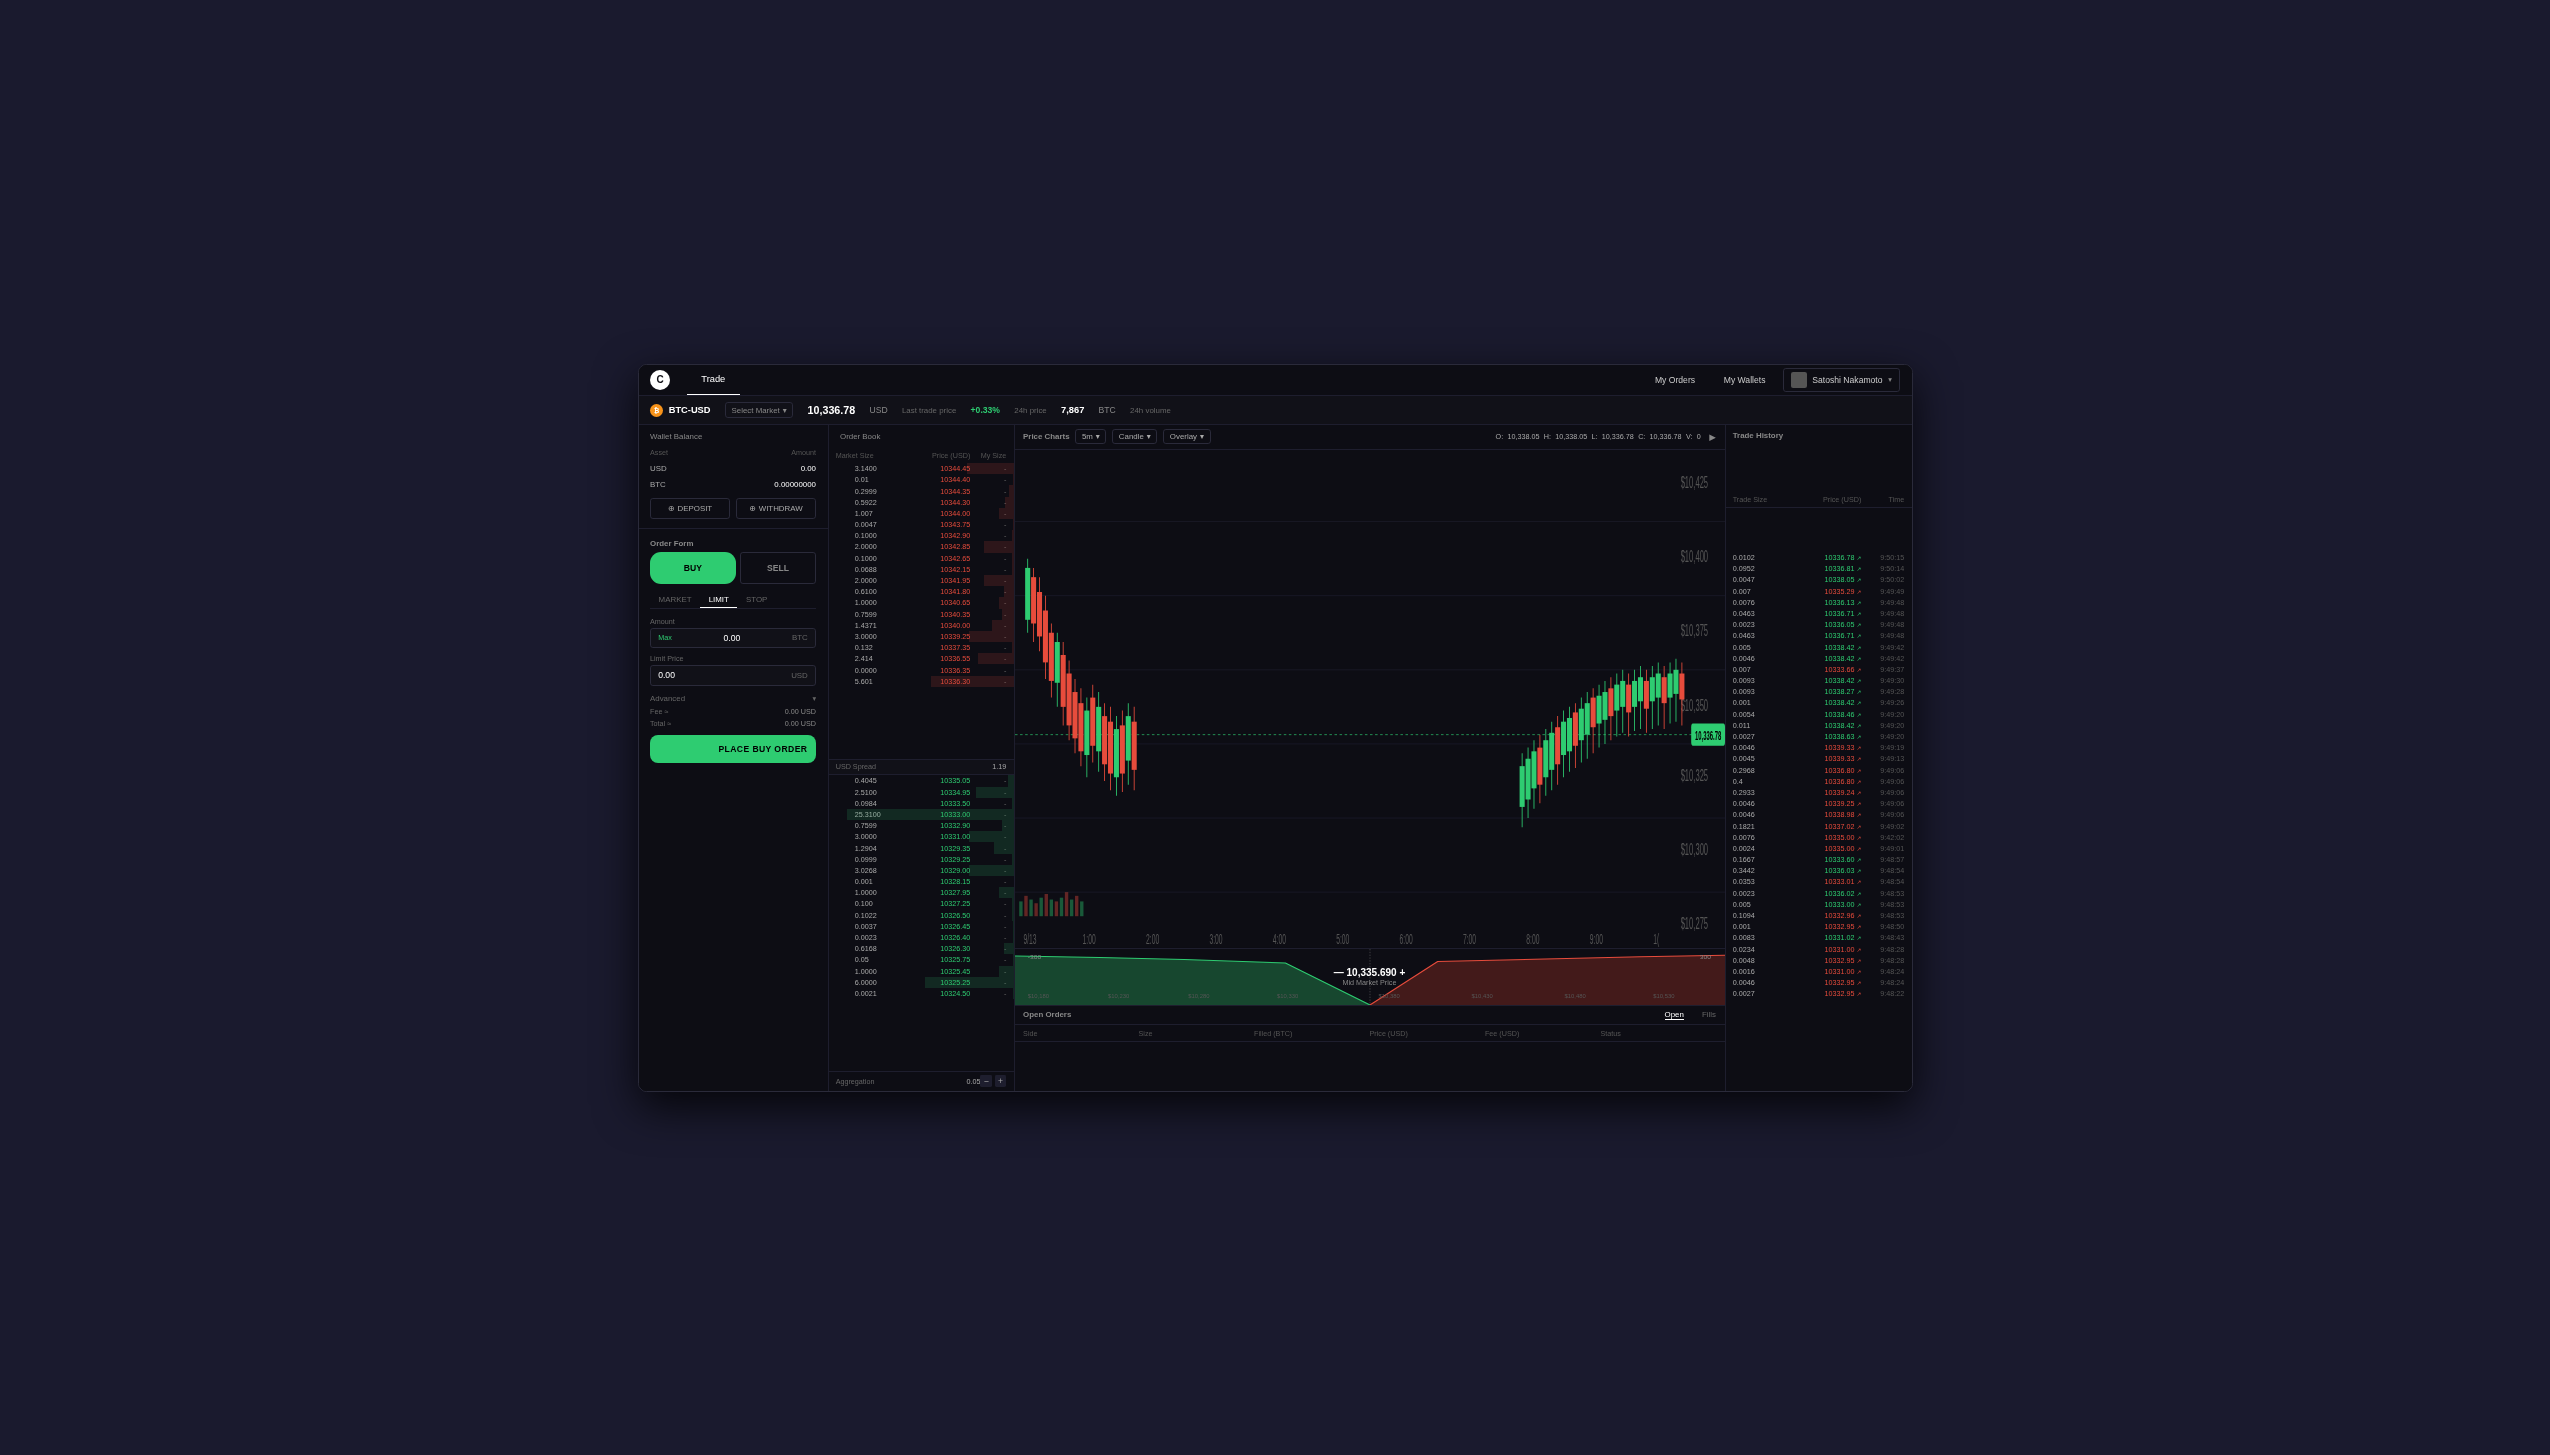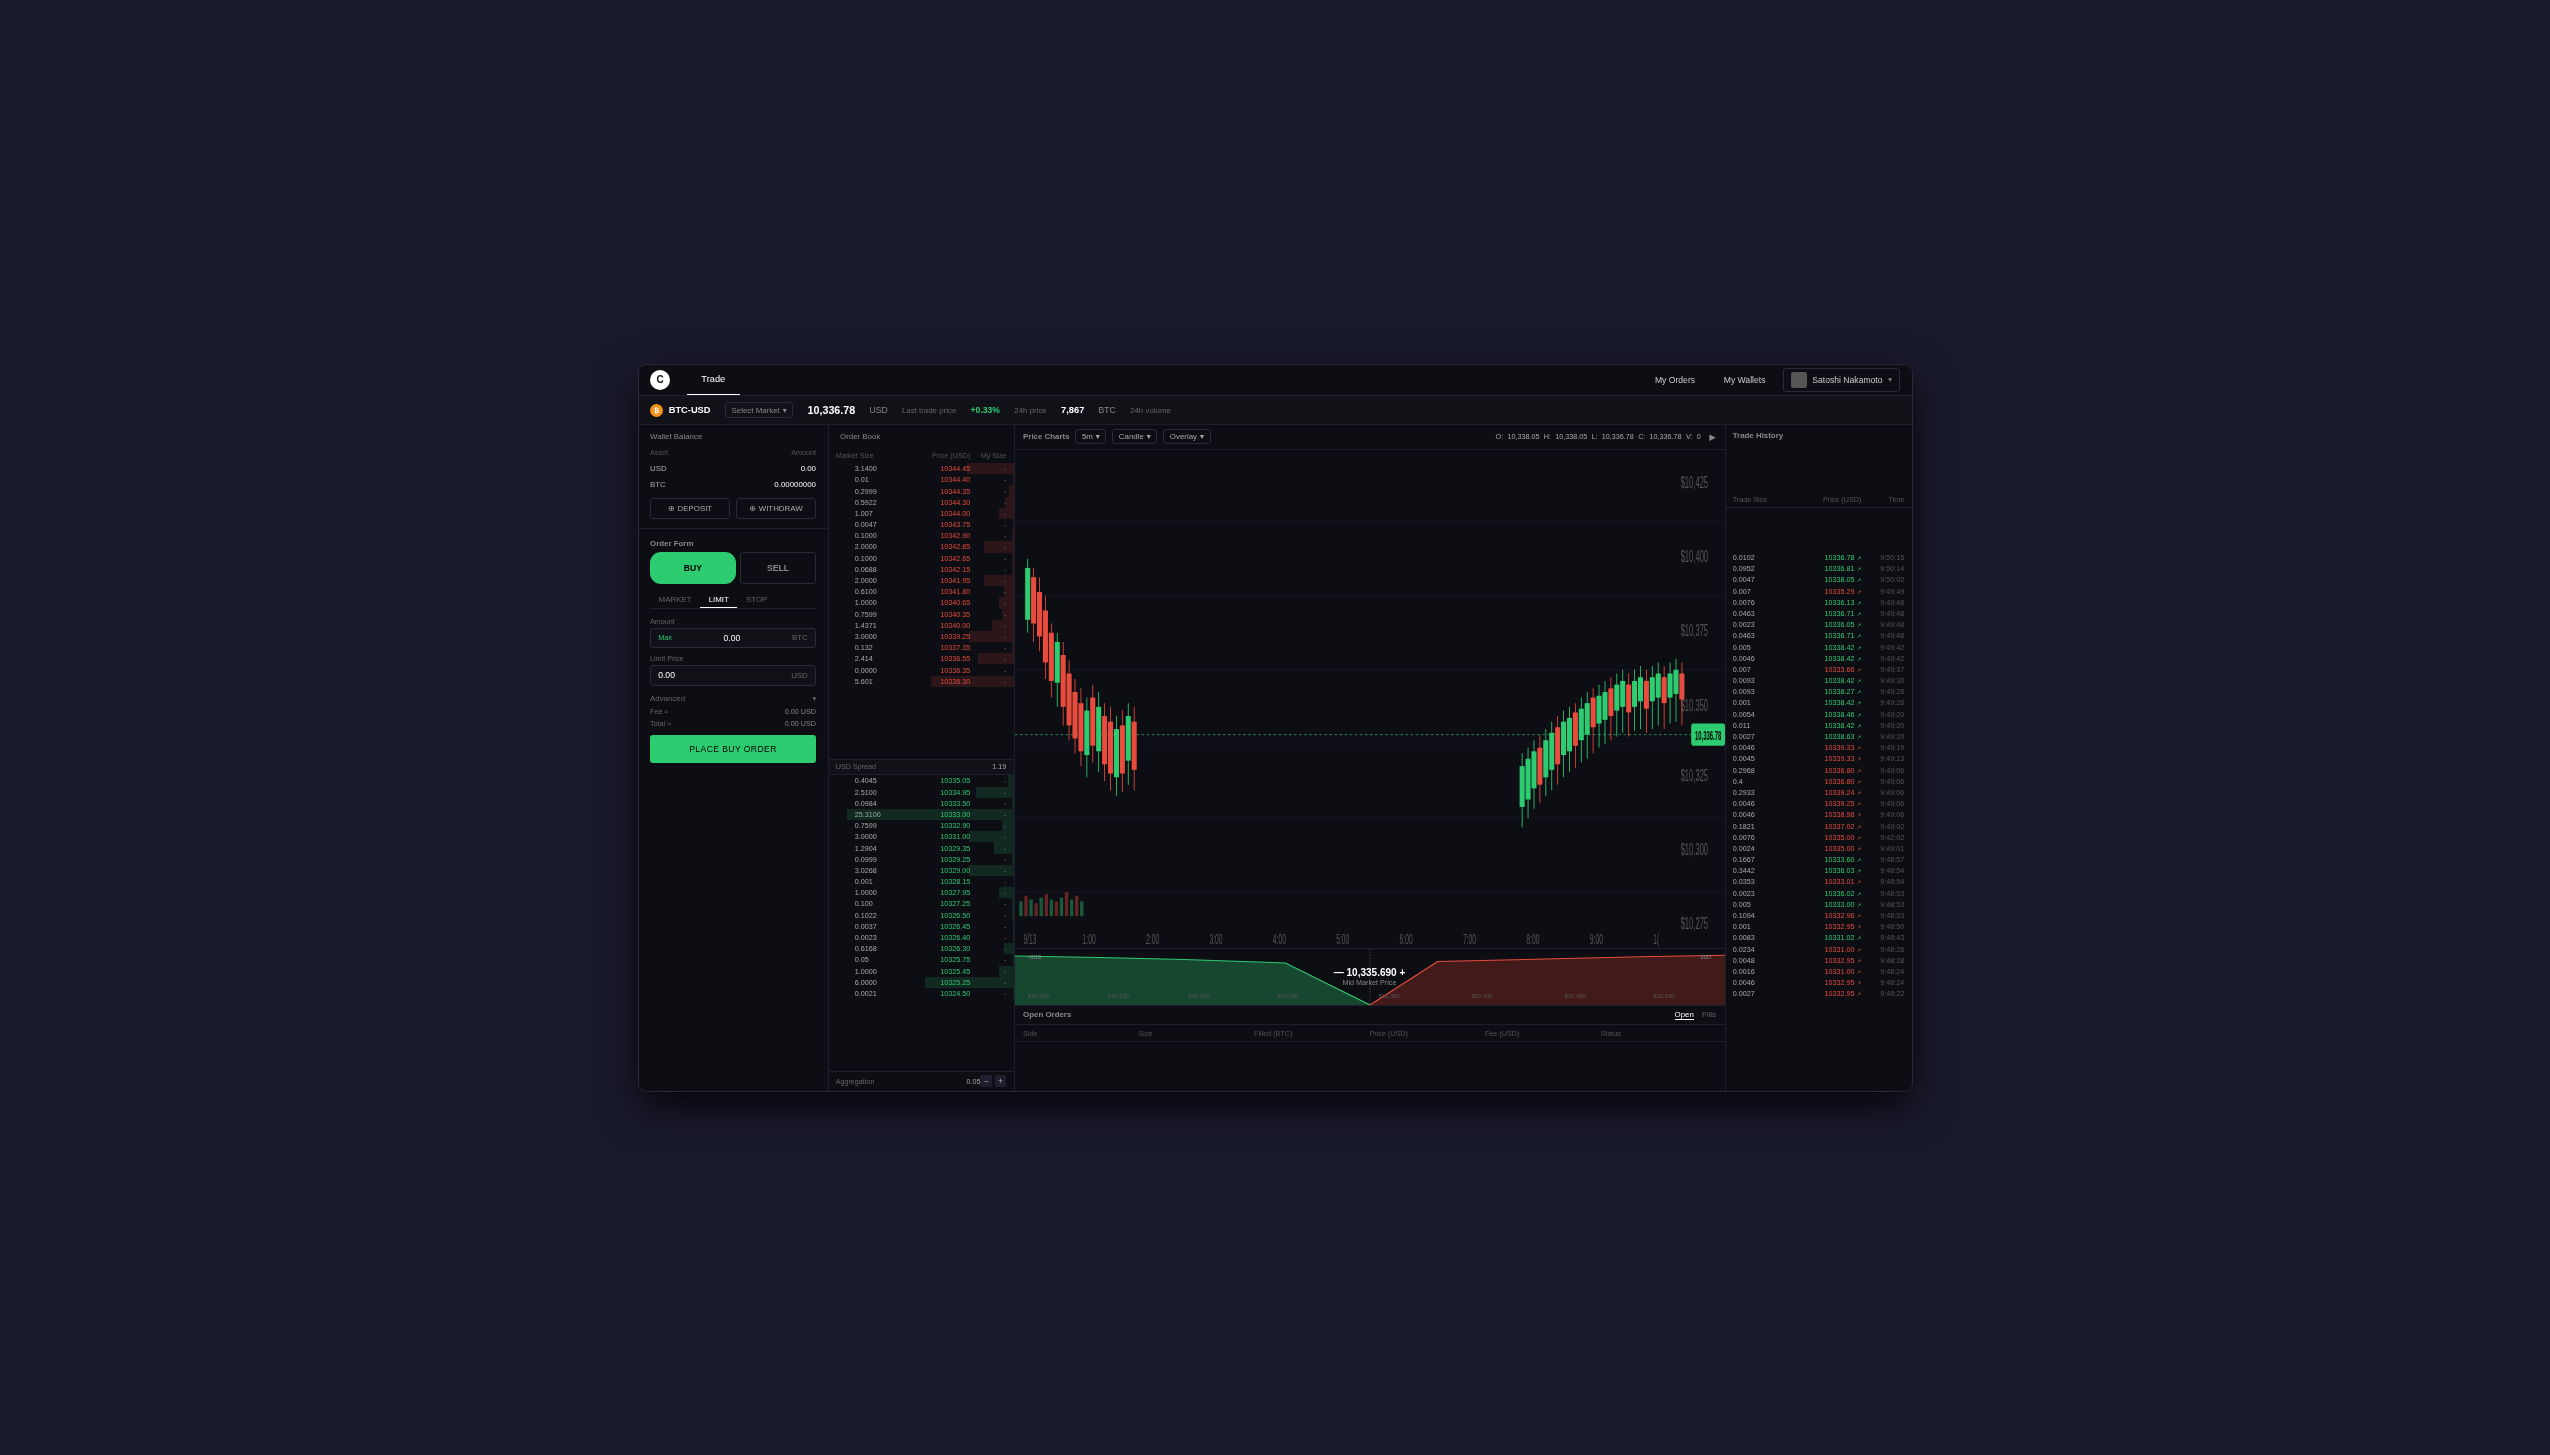--- a/index.html
+++ b/index.html
@@ -288,29 +288,30 @@
       display: flex;
       justify-content: space-between;
       padding: 1.4px 11.5px;
     }
     .fee-label { font-size: 7.2px; color: #666; }
     .fee-value { font-size: 7.2px; color: #888; }
     .place-order-btn {
       margin: 5.7px 11.5px;
       background: #2ecc71;
       border: none;
-      border-radius: 3px;
+      border-radius: 8px;
       padding: 8.6px;
       font-size: 8.6px;
-      font-weight: 400;
+      font-weight: 700;
       color: #000;
       cursor: pointer;
       width: calc(100% - 23px);
       text-transform: uppercase;
       letter-spacing: 0.4px;
+      text-align: right;
     }
     
     .order-book {
       width: 186px;
       background: #0d0d14;
       border-right: 0.7px solid #1e1e2e;
       display: flex;
       flex-direction: column;
       flex-shrink: 0;
       overflow: hidden;
@@ -450,21 +451,21 @@
       display: flex;
       flex-direction: column;
     }
     .oo-header {
       display: flex;
       align-items: center;
       padding: 4.3px 8.6px;
       border-bottom: 0.7px solid #1e1e2e;
     }
     .oo-title { font-size: 7.9px; color: #888; font-weight: 600; flex: 1; }
-    .oo-tabs { display: flex; gap: 8px; }
+    .oo-tabs { display: flex; gap: 18px; }
     .oo-tab { font-size: 7.9px; color: #666; cursor: pointer; }
     .oo-tab.active { color: #fff; border-bottom: 0.7px solid #fff; }
     .oo-cols {
       display: flex;
       padding: 3.6px 8.6px;
       font-size: 7.2px;
       color: #555;
       border-bottom: 0.7px solid #1e1e2e;
     }
     .oo-cols span { flex: 1; }

